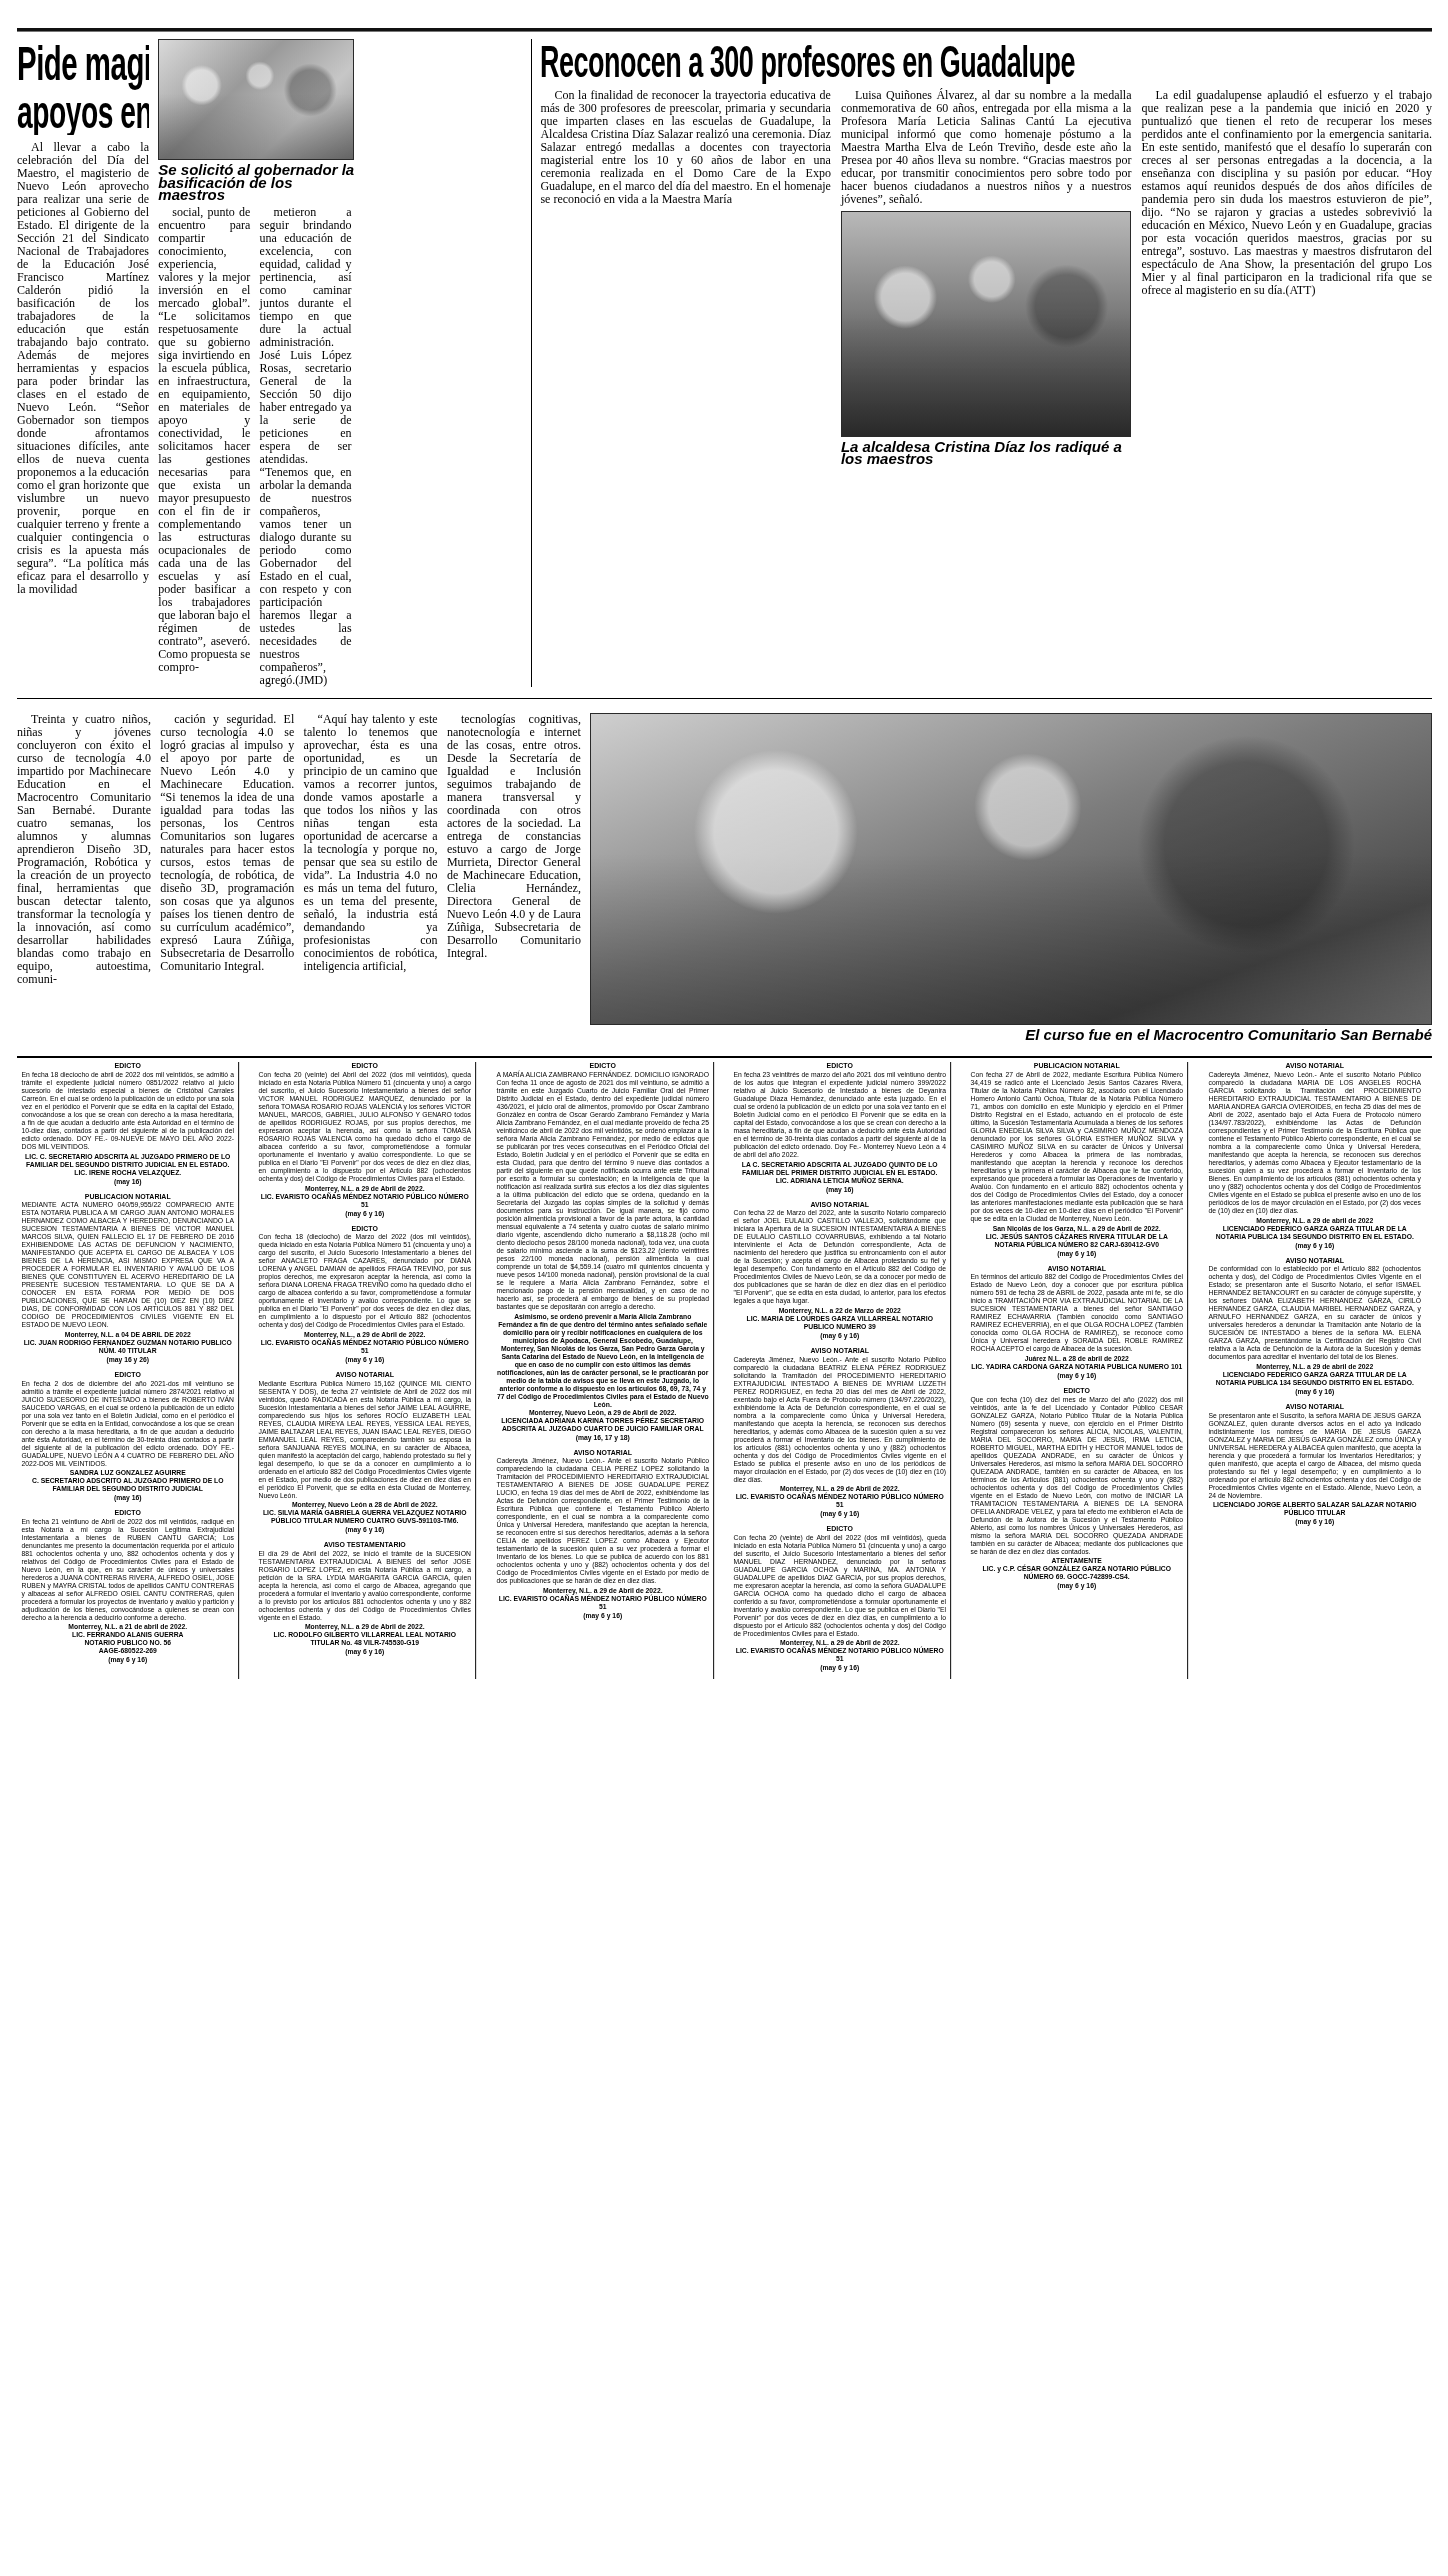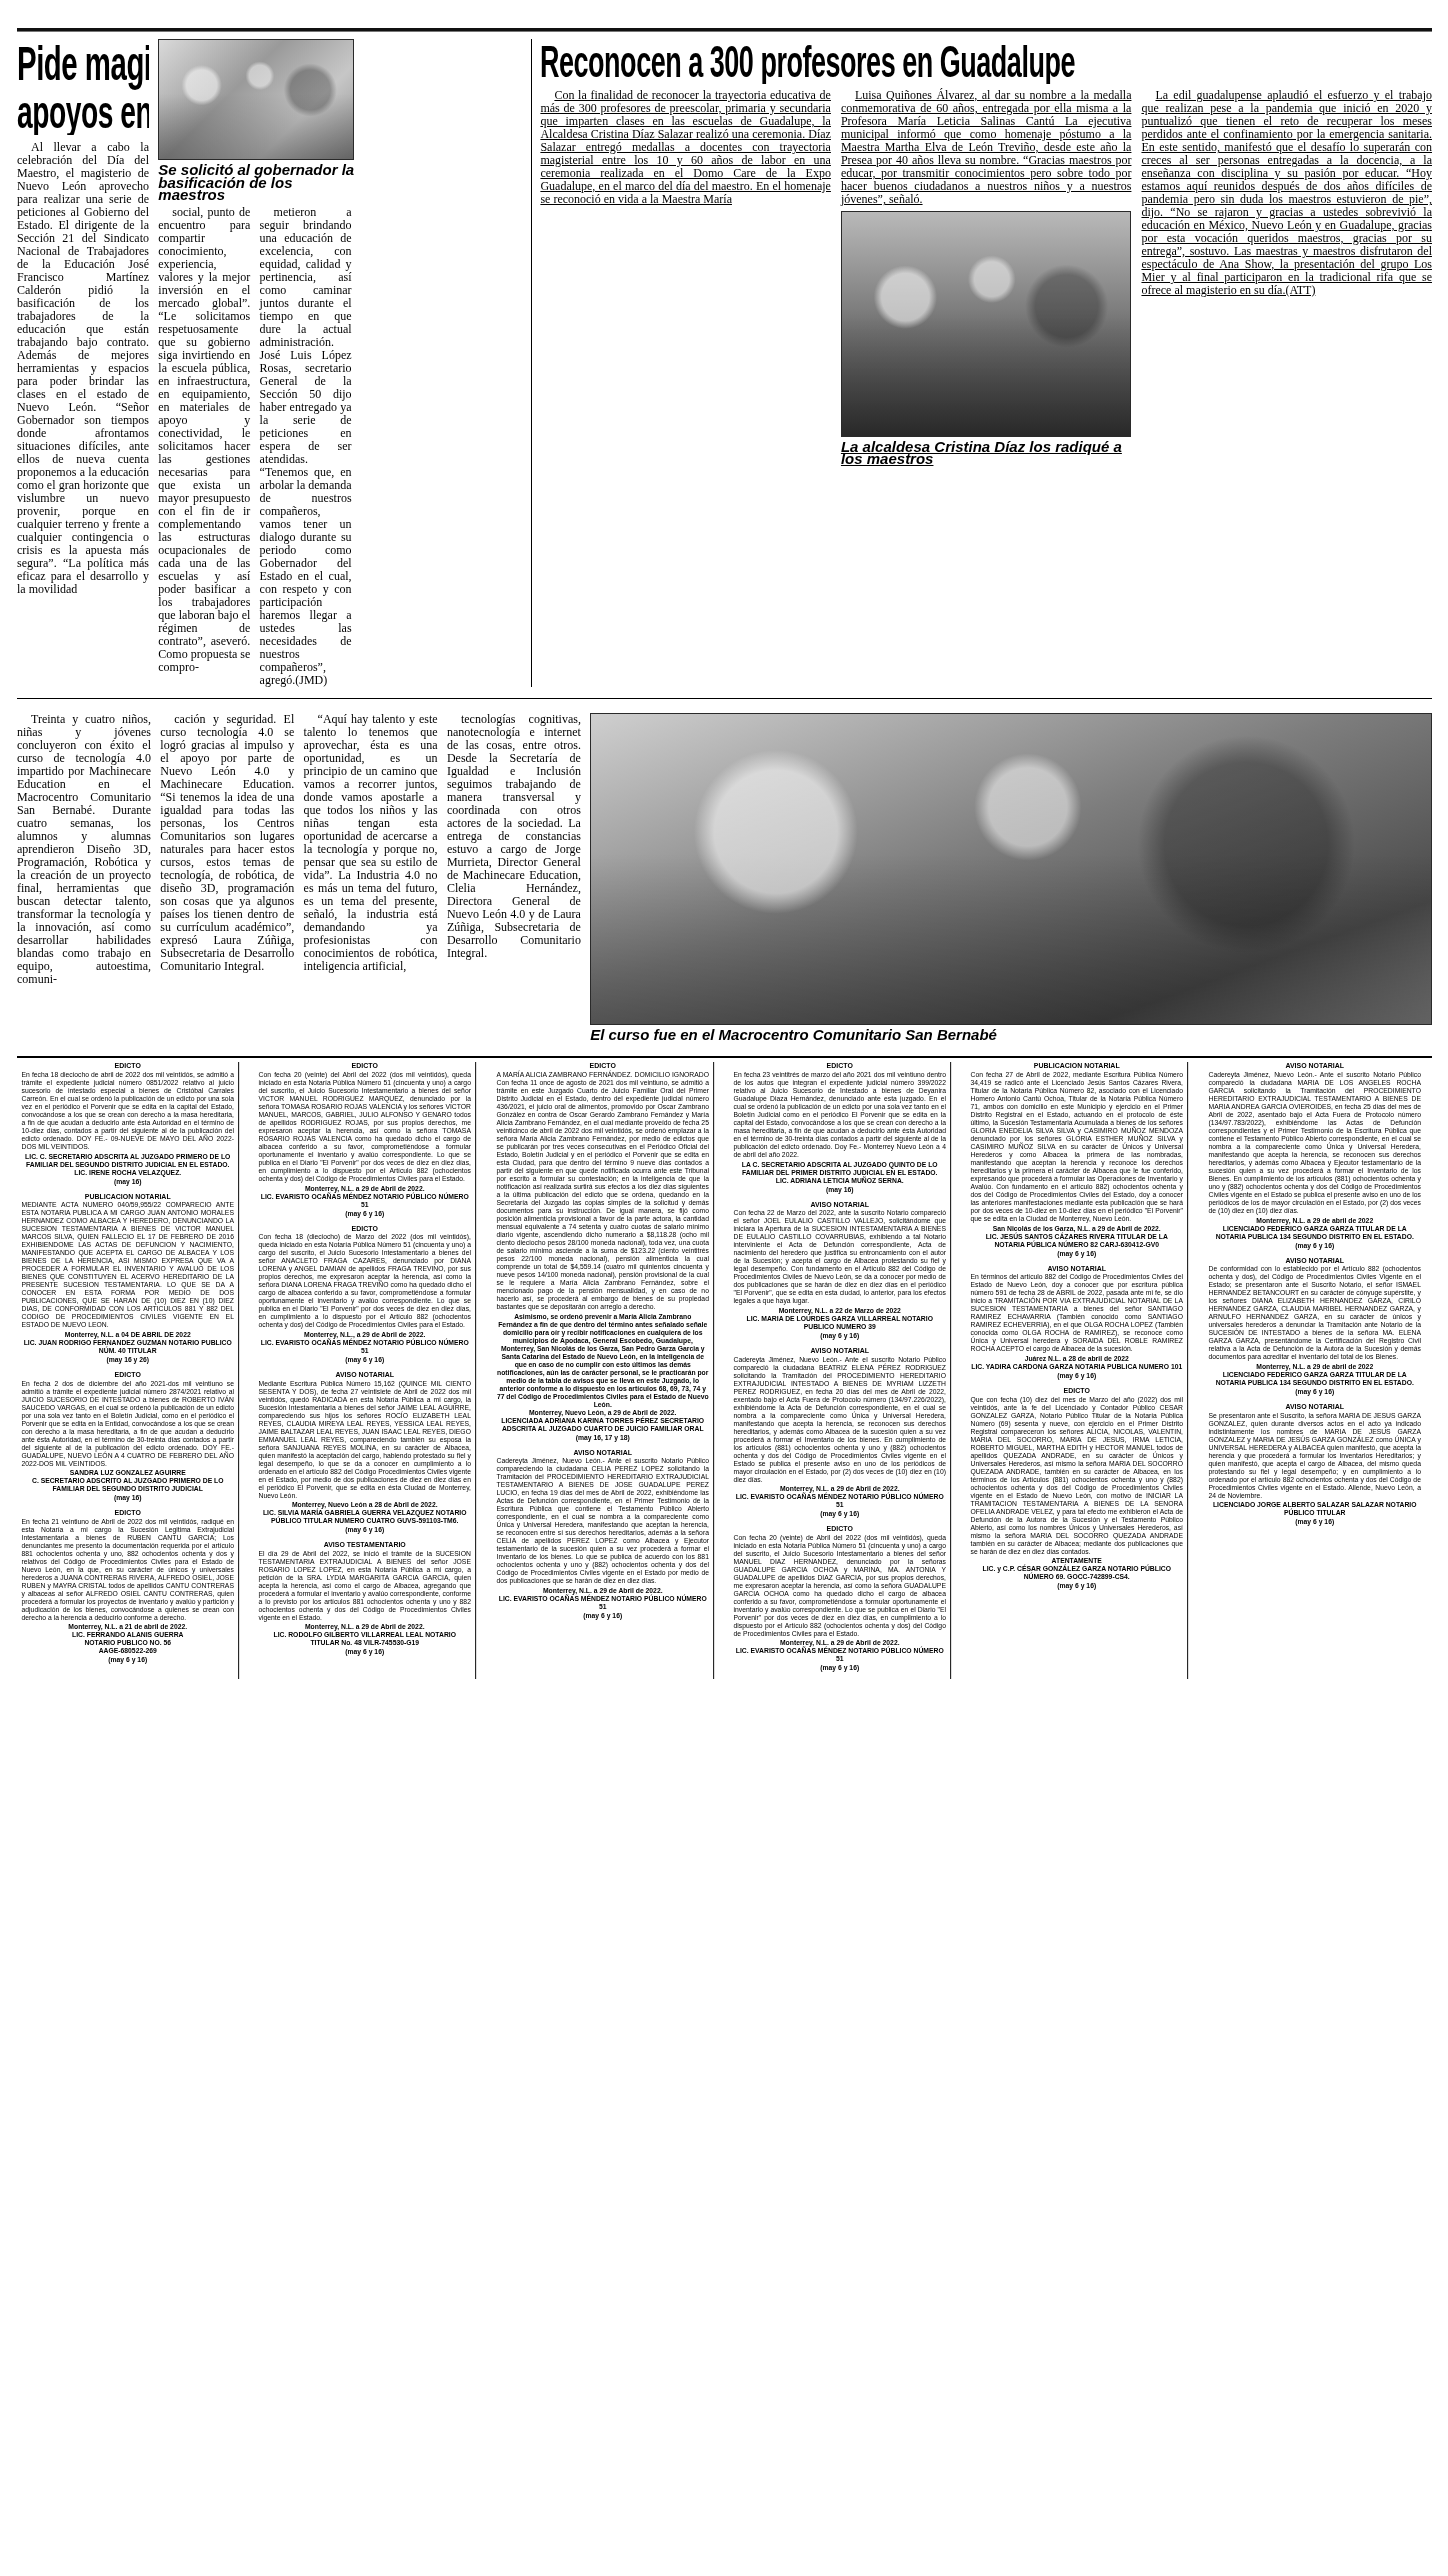--- a/index.html
+++ b/index.html
@@ -77,21 +77,21 @@
     background:
       radial-gradient(circle at 22% 38%, rgba(255,255,255,.55) 0 9%, transparent 12%),
       radial-gradient(circle at 52% 30%, rgba(255,255,255,.5) 0 8%, transparent 11%),
       radial-gradient(circle at 78% 42%, rgba(0,0,0,.28) 0 12%, transparent 16%),
       linear-gradient(0deg, rgba(0,0,0,.30), rgba(0,0,0,0) 55%);
   }
 
   .story2-head { margin-bottom:3.1px; }
   .h2-a { font-size:45px; letter-spacing:-0.8px; }
 
-  .cols4 { display:flex; gap:10px;text-decoration:underline; }
+  .cols4 { display:flex; gap:10px; }
   .cols4 > div { flex:1; }
 
   .photo.p2 { height:226px; margin-bottom:3.1px;
     background:linear-gradient(180deg,#b9b9b9,#6e6e6e 55%,#3a3a3a);
   }
 
   
   .feature { margin-top:11px; border-top:0.8px solid #000; padding-top:7.8px; }
   .feature-head { overflow:hidden; }
   .h3 { font-size:48px; letter-spacing:-1.2px; }
@@ -202,21 +202,21 @@
         <p>cación y seguridad. El curso tecnología 4.0 se logró gracias al impulso y el apoyo por parte de Nuevo León 4.0 y Machinecare Education. “Si tenemos la idea de una igualdad para todas las personas, los Centros Comunitarios son lugares naturales para hacer estos cursos, estos temas de tecnología, de robótica, de diseño 3D, programación son cosas que ya algunos países los tienen dentro de su currículum académico”, expresó Laura Zúñiga, Subsecretaria de Desarrollo Comunitario Integral.</p>
       </div>
       <div class="col body-col">
         <p>“Aquí hay talento y este talento lo tenemos que aprovechar, ésta es una oportunidad, es un principio de un camino que vamos a recorrer juntos, donde vamos apostarle a que todos los niños y las niñas tengan esta oportunidad de acercarse a la tecnología y porque no, pensar que sea su estilo de vida”. La Industria 4.0 no es más un tema del futuro, es un tema del presente, señaló, la industria está demandando ya profesionistas con conocimientos de robótica, inteligencia artificial,</p>
       </div>
       <div class="col body-col">
         <p>tecnologías cognitivas, nanotecnología e internet de las cosas, entre otros. Desde la Secretaría de Igualdad e Inclusión seguimos trabajando de manera transversal y coordinada con otros actores de la sociedad. La entrega de constancias estuvo a cargo de Jorge Murrieta, Director General de Machinecare Education, Clelia Hernández, Directora General de Nuevo León 4.0 y de Laura Zúñiga, Subsecretaria de Desarrollo Comunitario Integral.</p>
       </div>
       <div class="feature-photo-col">
         <div class="photo p3"></div>
-        <div class="kicker-caption" style="text-align:left">El curso fue en el Macrocentro Comunitario San Bernabé</div>
+        <div class="kicker-caption" style="text-align:right">El curso fue en el Macrocentro Comunitario San Bernabé</div>
       </div>
     </div>
   </div>
 
   <div class="legal" id="legal-root">
       <div class="legal-col">
         <div class="notice">
           <div class="t">EDICTO</div>
           <div class="b">En fecha 18 dieciocho de abril de 2022 dos mil veintidós, se admitió a trámite el expediente judicial número 0851/2022 relativo al juicio sucesorio de intestado especial a bienes de Cristóbal Carrales Carreón. En el cual se ordenó la publicación de un edicto por una sola vez en el periódico el Porvenir que se edita en la capital del Estado, convocándose a los que se crean con derecho a la masa hereditaria, a fin de que acudan a deducirlo ante ésta Autoridad en el término de 10-diez días, contados a partir del siguiente al de la publicación del edicto ordenado. DOY FE.- 09-NUEVE DE MAYO DEL AÑO 2022-DOS MIL VEINTIDOS.</div>
           <div class="s" style="white-space: pre-line;">LIC. C. SECRETARIO ADSCRITA AL JUZGADO PRIMERO DE LO FAMILIAR DEL SEGUNDO DISTRITO JUDICIAL EN EL ESTADO.

